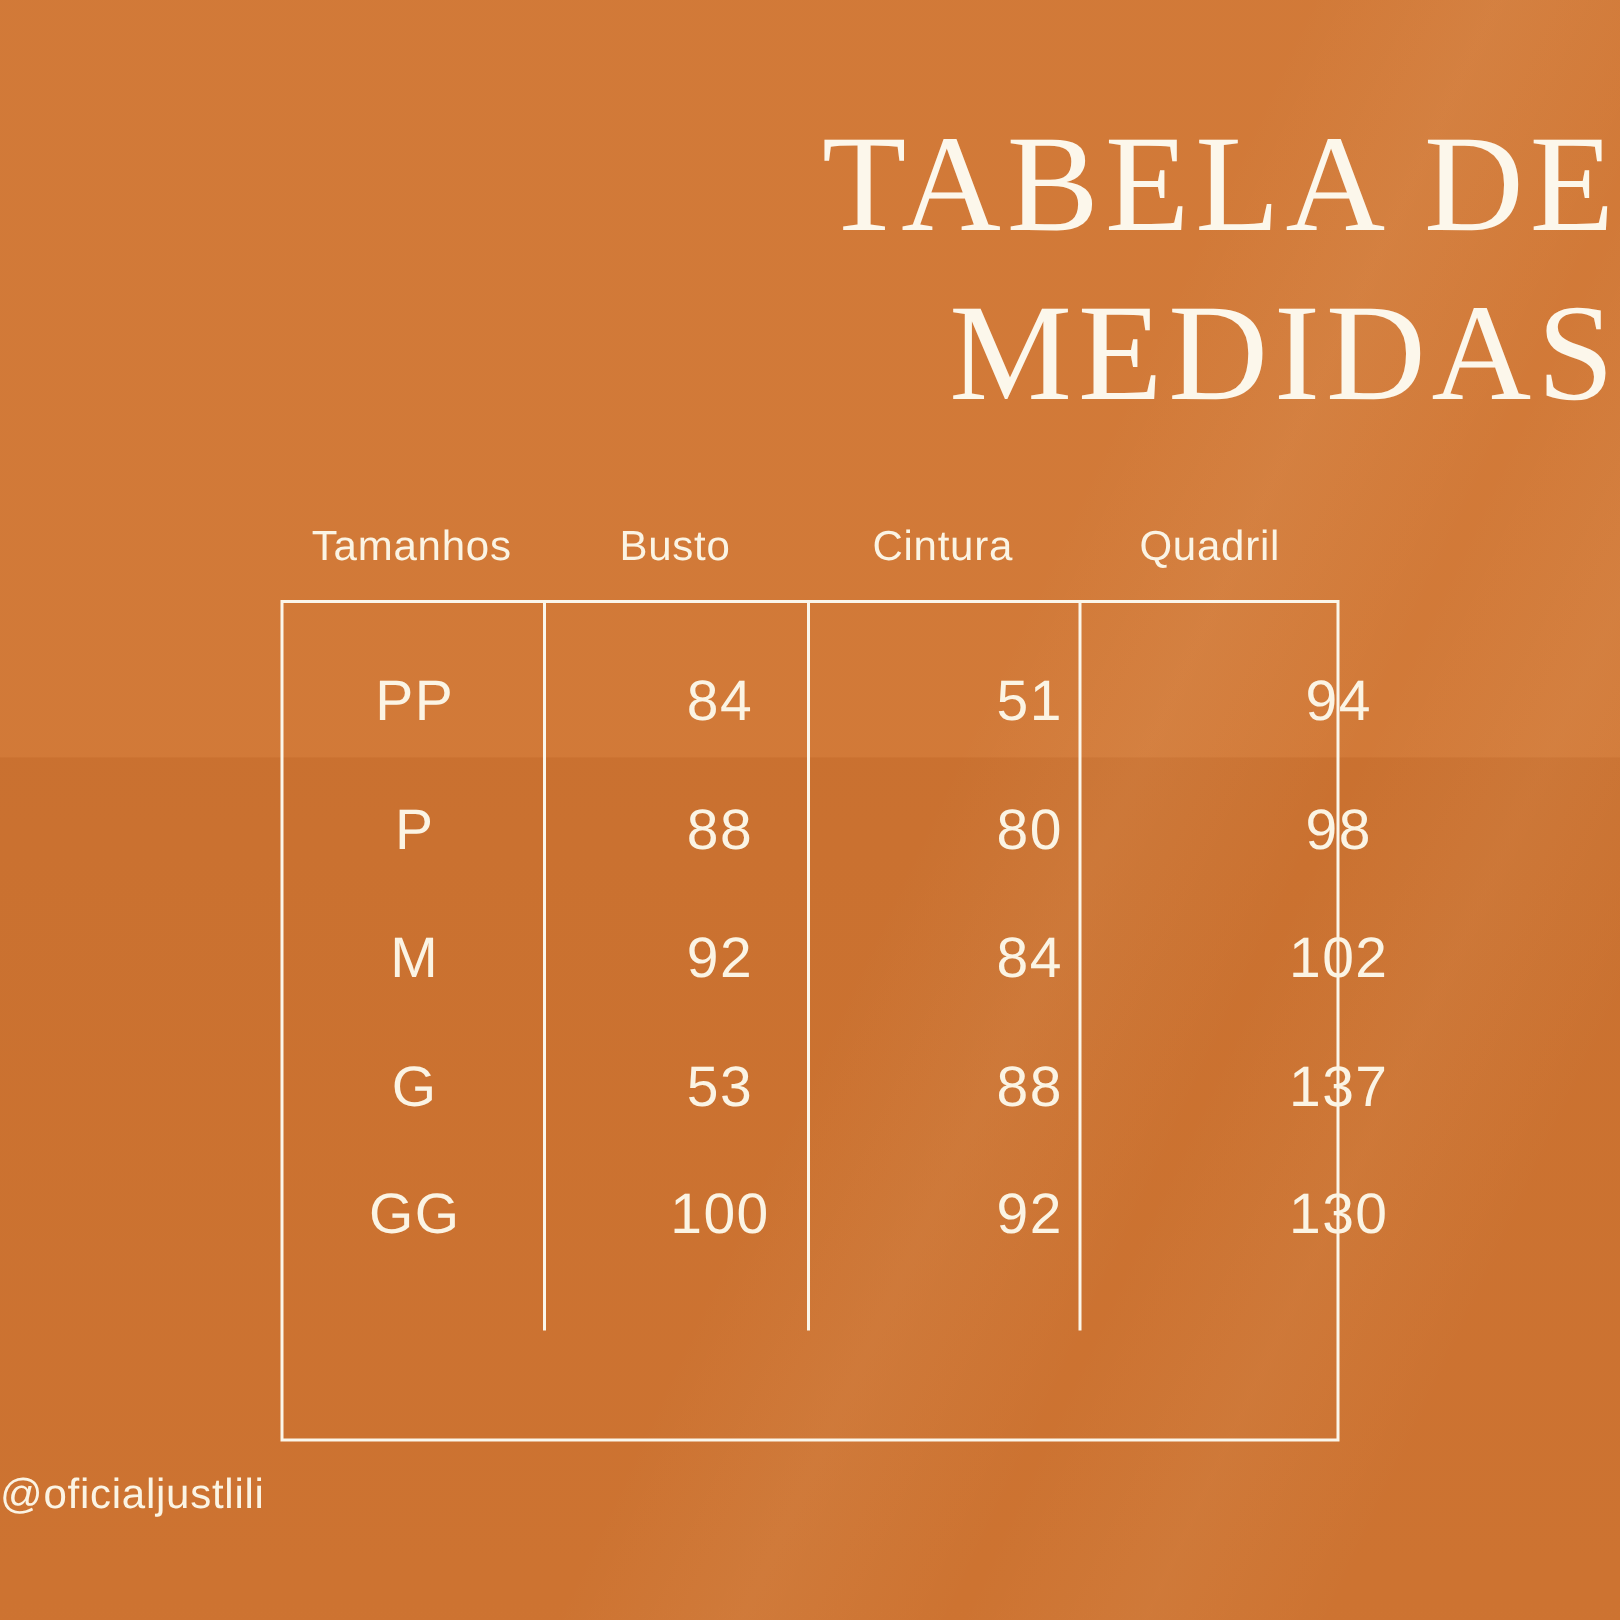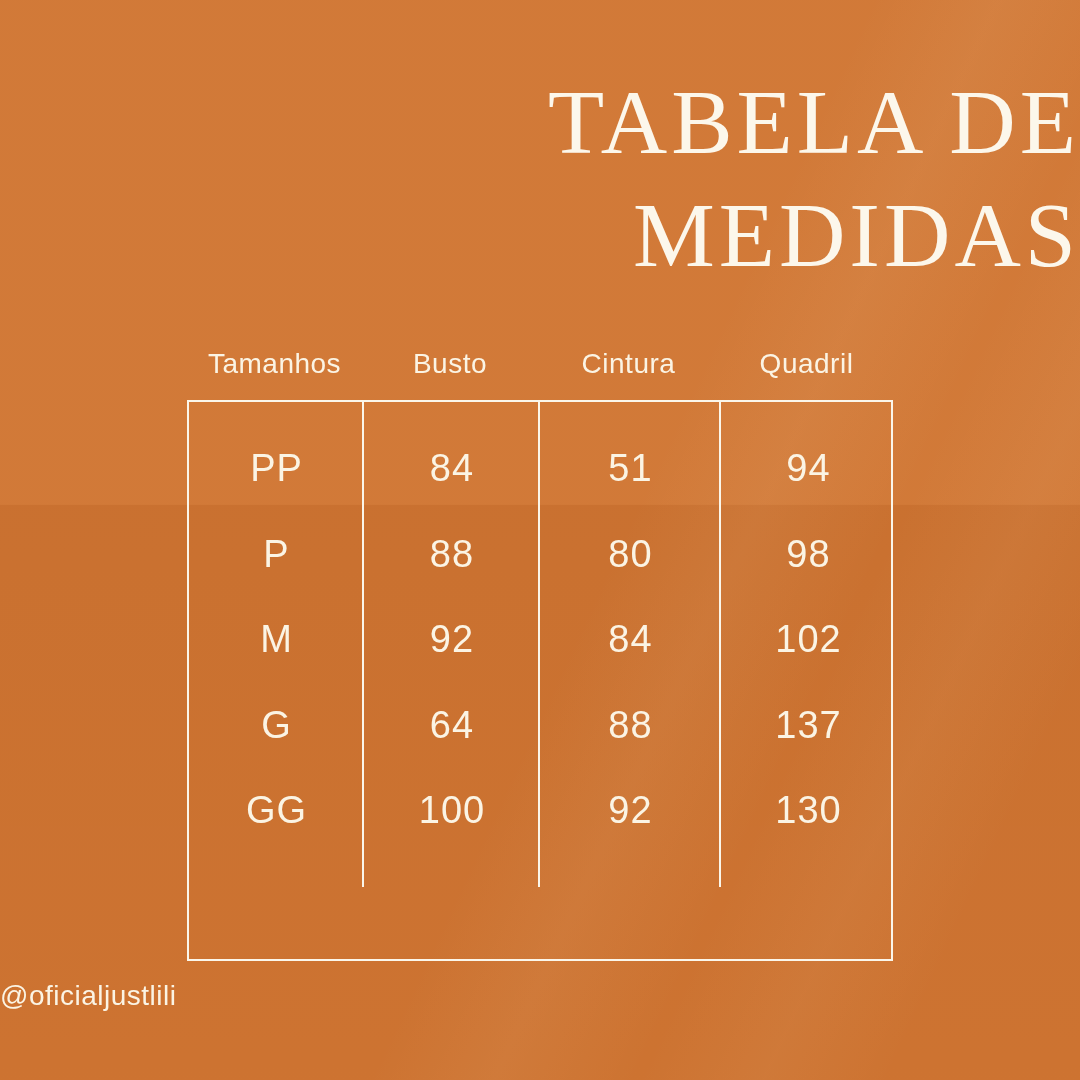--- a/index.html
+++ b/index.html
@@ -77,20 +77,21 @@
     width: 100%;
   }
   .trow {
     height: 85.5px;
     display: grid;
     grid-template-columns: 175px 176px 181px 175px;
     align-items: center;
     color: #FBF4E4;
     font-size: 38px;
     letter-spacing: 1px;
+    gap: 28px;
   }
   .trow .cell {
     text-align: center;
   }
   .footer {
     position: absolute;
     top: 980px;
     left: 0;
     width: 100%;
     text-align: left;
@@ -135,21 +136,21 @@
       <div class="cell">98</div>
     </div>
     <div class="trow">
       <div class="cell">M</div>
       <div class="cell">92</div>
       <div class="cell">84</div>
       <div class="cell">102</div>
     </div>
     <div class="trow">
       <div class="cell">G</div>
-      <div class="cell">64</div>
+      <div class="cell">53</div>
       <div class="cell">88</div>
       <div class="cell">137</div>
     </div>
     <div class="trow">
       <div class="cell">GG</div>
       <div class="cell">100</div>
       <div class="cell">92</div>
       <div class="cell">130</div>
     </div>
   </div>

